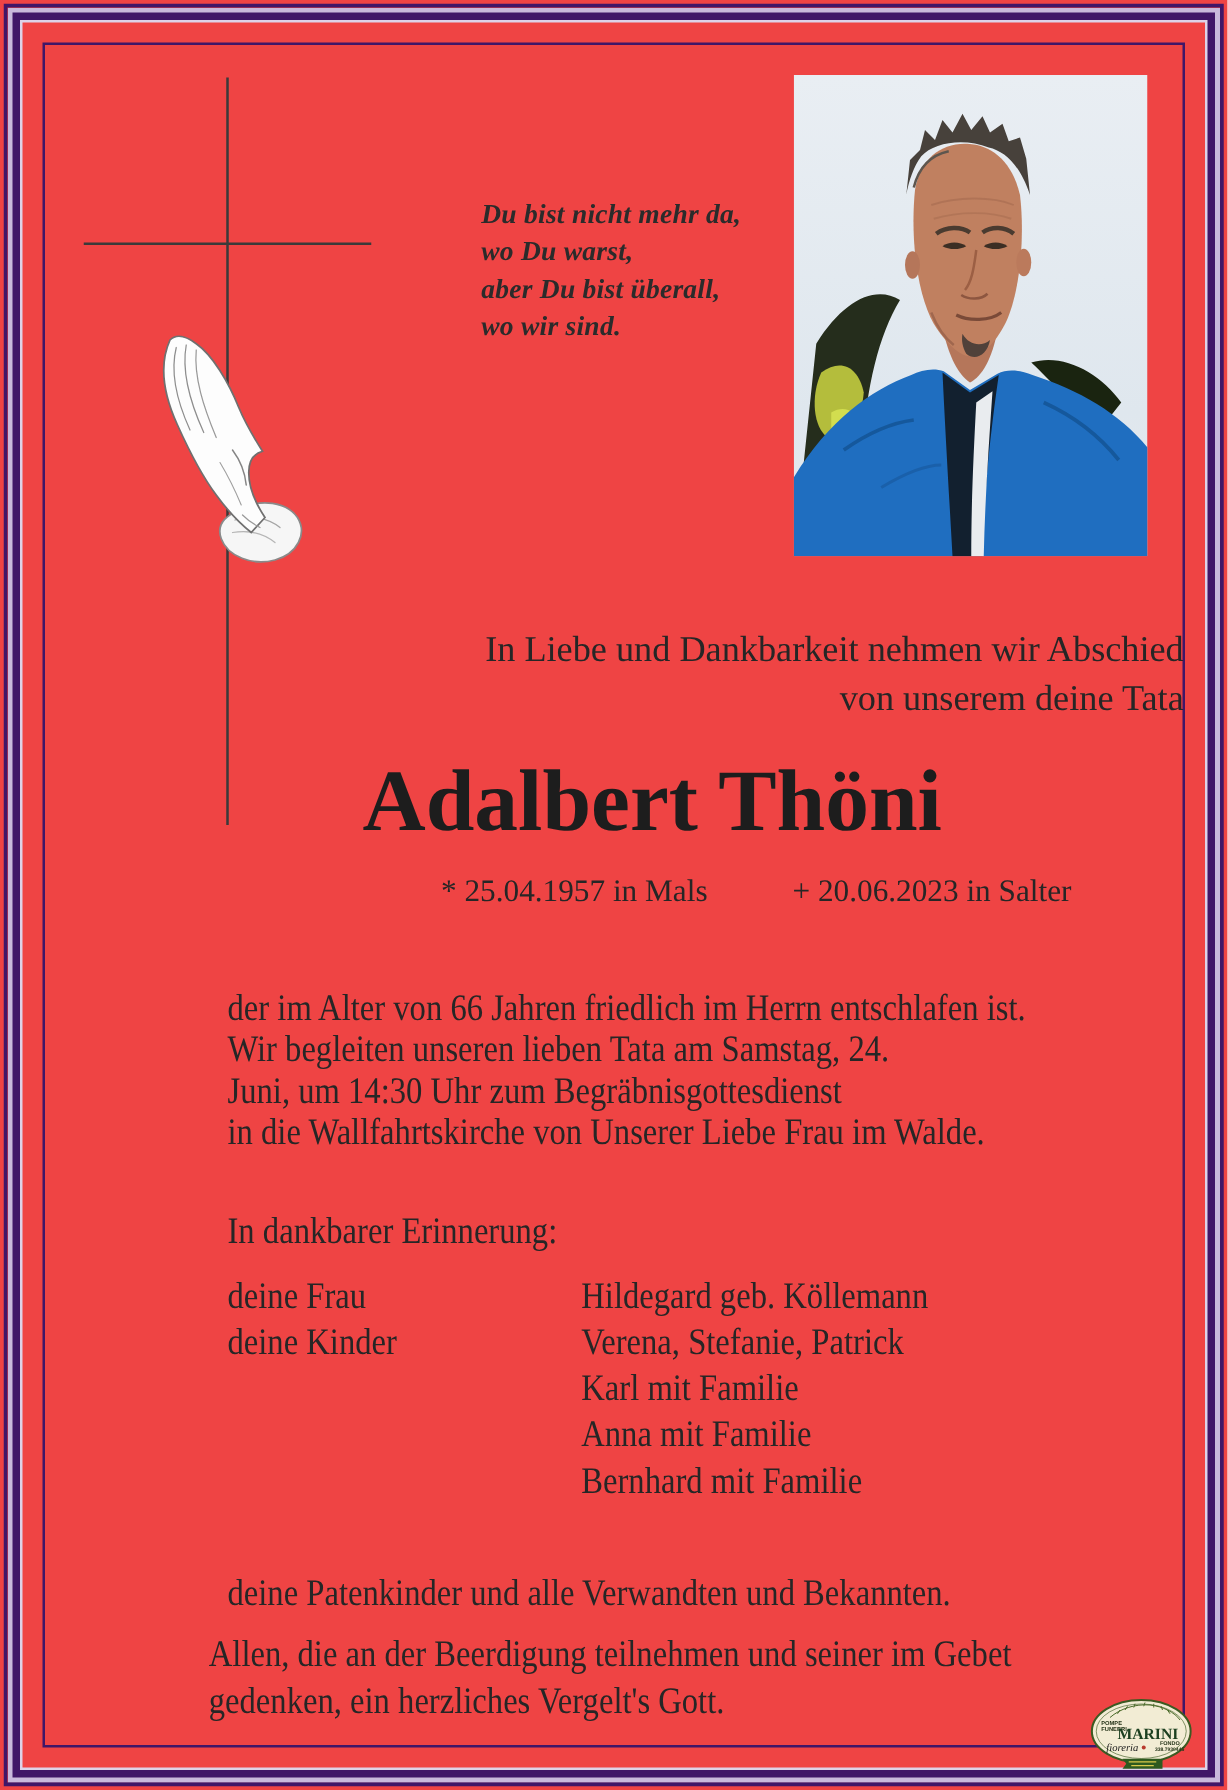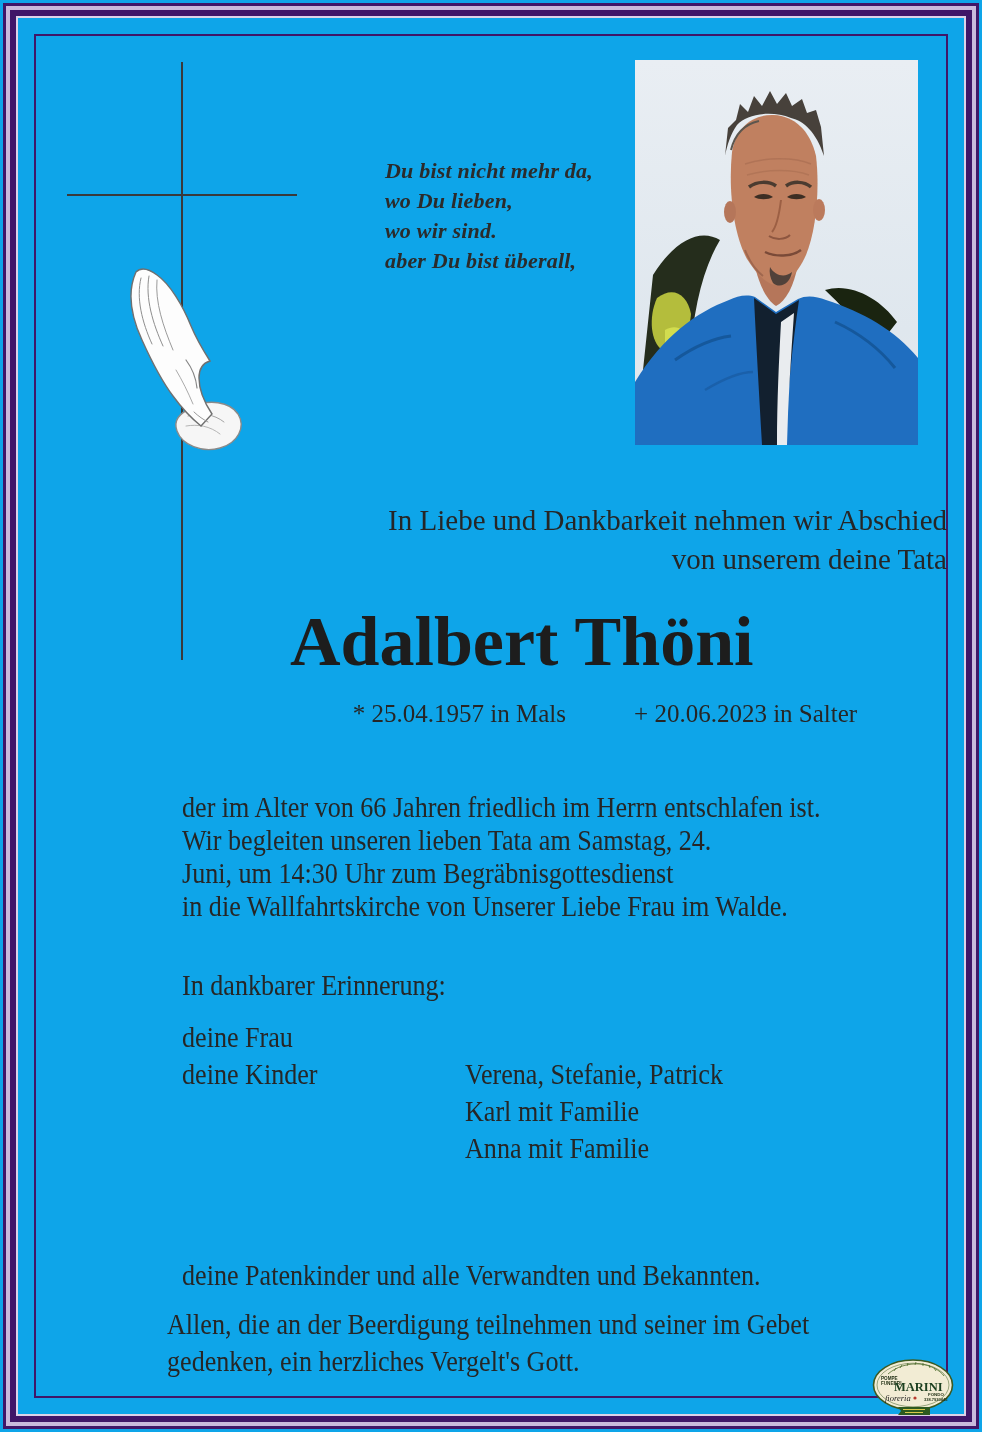--- a/index.html
+++ b/index.html
@@ -1,19 +1,19 @@
 <!DOCTYPE html>
 <html><head>
 <meta charset="utf-8">
 <style>
   html,body{margin:0;padding:0;background:#ffffff;}
   .page{
     position:relative;
     width:982px;height:1432px;
-    background:#0ea5e9;
+    background:#ef4444;
     font-family:"Liberation Serif", serif;
     color:#222222;
     overflow:hidden;
   }
   
   .frame-band{
     position:absolute;inset:3px;
     border:3px solid #401668;
     box-shadow: inset 0 0 0 4px #c9b9dc,
                 inset 0 0 0 10px #401668,
@@ -91,23 +91,23 @@
 
       <path d="M80,94 C86,102 90,112 91,122" stroke="#858585" stroke-width="1.2"></path>
       <path d="M70,104 C76,114 82,126 87,138" stroke="#a0a0a0" stroke-width="0.9"></path>
 
       <path d="M88,146 C92,150 98,154 102,156" stroke="#9a9a9a" stroke-width="1"></path>
     </g>
   </svg>
 
   <div class="abs quote">
     <div>Du bist nicht mehr da,</div>
-    <div>wo Du lieben,</div>
+    <div>wo Du warst,</div>
+    <div>aber Du bist überall,</div>
     <div>wo wir sind.</div>
-    <div>aber Du bist überall,</div>
   </div>
 
   <svg class="photo" viewBox="0 0 283 385">
     <defs>
       <linearGradient id="sky" x1="0" y1="0" x2="0" y2="1">
         <stop offset="0" stop-color="#e9eef3"></stop>
         <stop offset="0.7" stop-color="#dfe7ee"></stop>
         <stop offset="1" stop-color="#e6e9ec"></stop>
       </linearGradient>
     </defs>
@@ -176,32 +176,37 @@
     <div><span class="cond">in die Wallfahrtskirche von Unserer Liebe Frau im Walde.</span></div>
   </div>
 
   <div class="abs body-text remember-head">
     <span class="cond">In dankbarer Erinnerung:</span>
   </div>
 
   <div class="abs body-text fam">
     <div class="fam-row">
       <div class="fam-label"><span class="cond">deine Frau</span></div>
+      <div><span class="cond">Hildegard geb. Köllemann</span></div>
     </div>
     <div class="fam-row">
       <div class="fam-label"><span class="cond">deine Kinder</span></div>
       <div><span class="cond">Verena, Stefanie, Patrick</span></div>
     </div>
     <div class="fam-row">
       <div class="fam-label"><span class="cond"></span></div>
       <div><span class="cond">Karl mit Familie</span></div>
     </div>
     <div class="fam-row">
       <div class="fam-label"><span class="cond"></span></div>
       <div><span class="cond">Anna mit Familie</span></div>
+    </div>
+    <div class="fam-row">
+      <div class="fam-label"><span class="cond"></span></div>
+      <div><span class="cond">Bernhard mit Familie</span></div>
     </div>
   </div>
 
   <div class="abs body-text closing1">
     <span class="cond">deine Patenkinder und alle Verwandten und Bekannten.</span>
   </div>
   <div class="abs body-text closing2">
     <div><span class="cond">Allen, die an der Beerdigung teilnehmen und seiner im Gebet</span></div>
     <div><span class="cond">gedenken, ein herzliches Vergelt's Gott.</span></div>
   </div>

